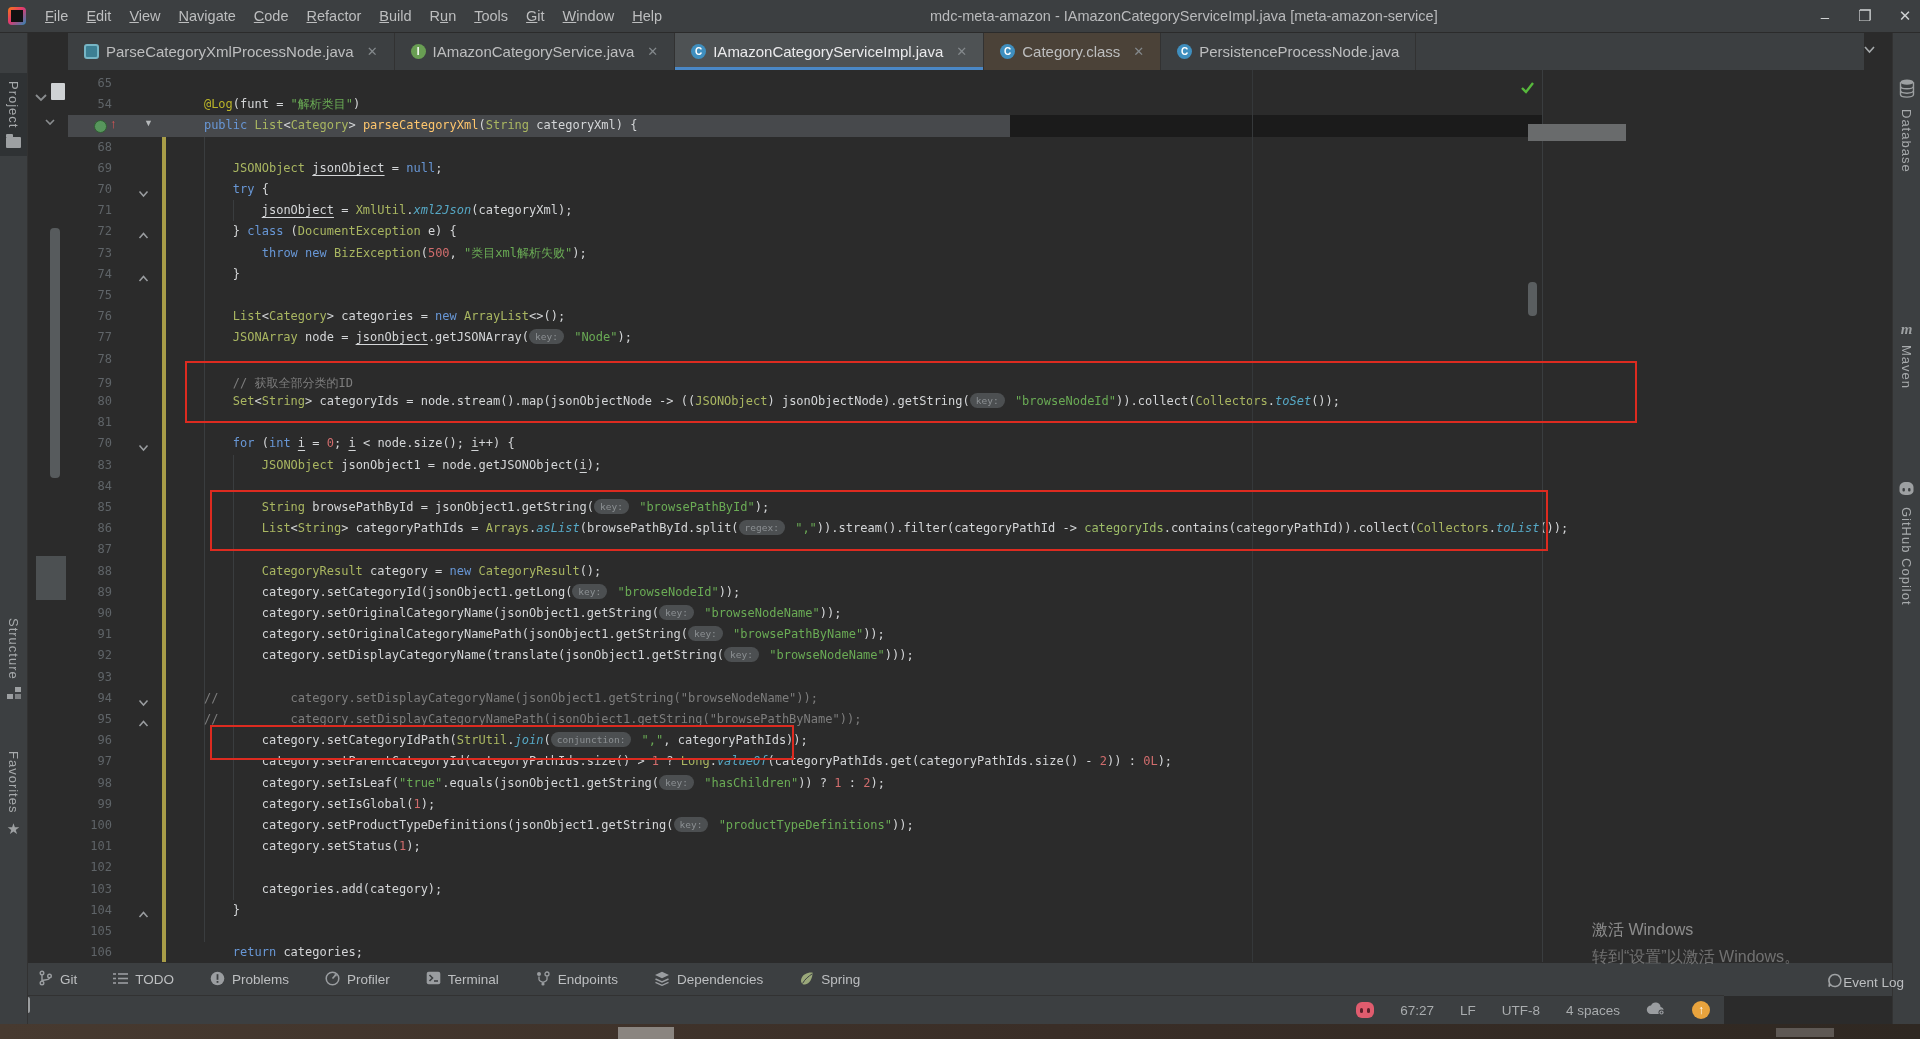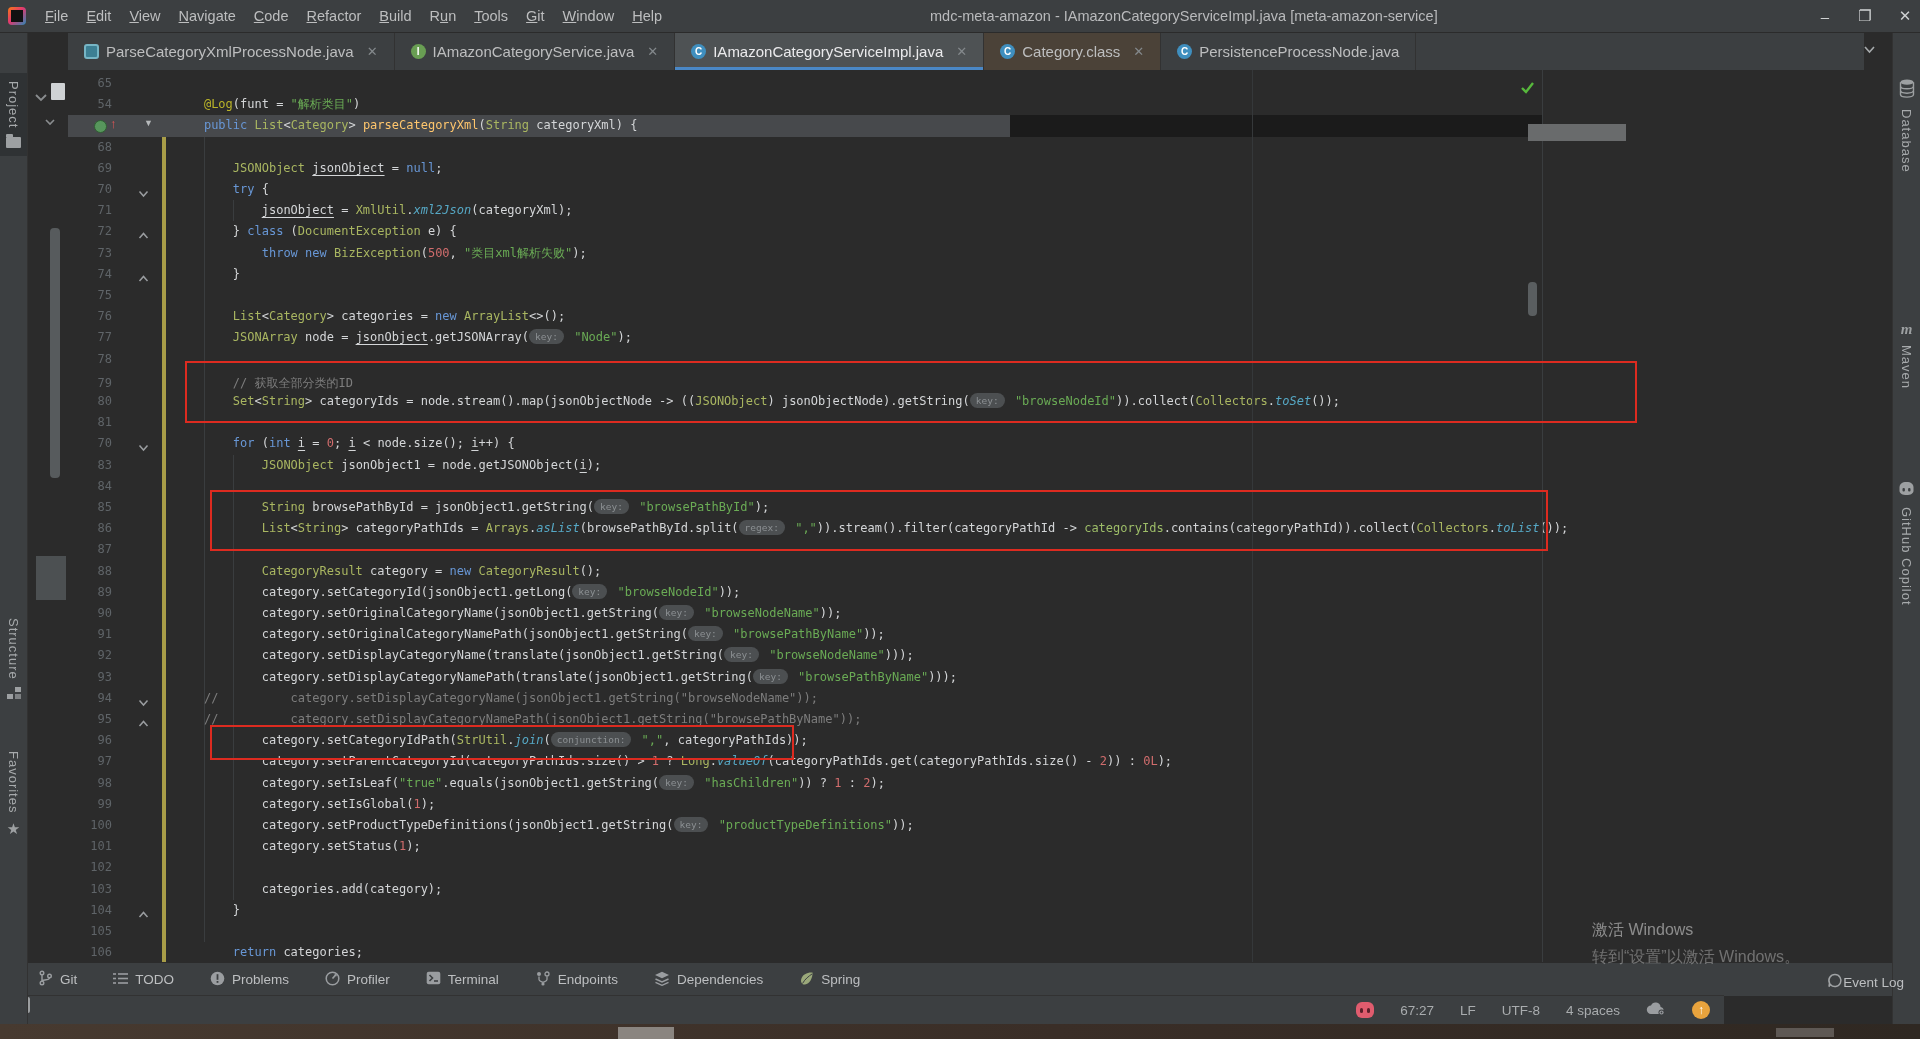--- a/index.html
+++ b/index.html
@@ -353,21 +353,20 @@
         <div class="line" style="top: 551.2px;">
           <span class="num">91</span>
           <span class="code"><span class="tk-v">            category.setOriginalCategoryNamePath(jsonObject1.getString(</span><span class="ib">key:</span><span class="tk-v"> </span><span class="tk-s">"browsePathByName"</span><span class="tk-v">));</span></span>
         </div>
         <div class="line" style="top: 572.4px;">
           <span class="num">92</span>
           <span class="code"><span class="tk-v">            category.setDisplayCategoryName(translate(jsonObject1.getString(</span><span class="ib">key:</span><span class="tk-v"> </span><span class="tk-s">"browseNodeName"</span><span class="tk-v">)));</span></span>
         </div>
         <div class="line" style="top: 593.6px;">
           <span class="num">93</span>
-          <span class="code"><span class="tk-v">            category.setDisplayCategoryNamePath(translate(jsonObject1.getString(</span><span class="ib">key:</span><span class="tk-v"> </span><span class="tk-s">"browsePathByName"</span><span class="tk-v">)));</span></span>
         </div>
         <div class="line" style="top: 614.8px;">
           <span class="num">94</span>
           <span class="fold"><svg width="11" height="8" viewBox="0 0 11 8">
               <polyline points="1.5,1.5 5.5,6 9.5,1.5" fill="none" stroke="currentColor" stroke-width="1.5"></polyline>
             </svg></span>
           <span class="code"><span class="tk-v">    </span><span class="tk-c">//</span><span class="tk-v">          </span><span class="tk-c">category.setDisplayCategoryName(jsonObject1.getString("browseNodeName"));</span></span>
         </div>
         <div class="line" style="top: 636px;">
           <span class="num">95</span>

